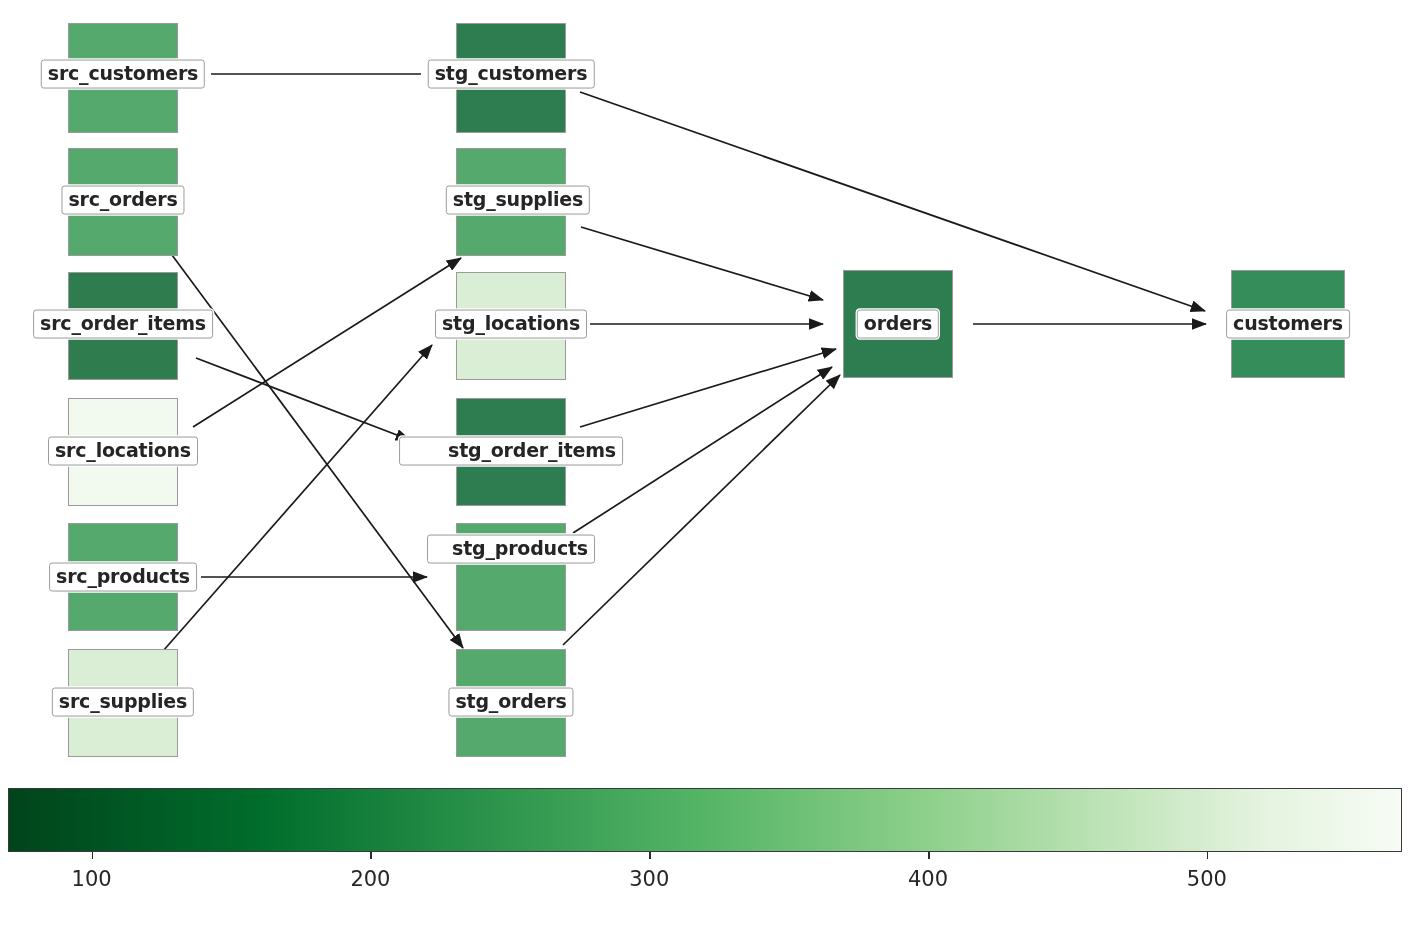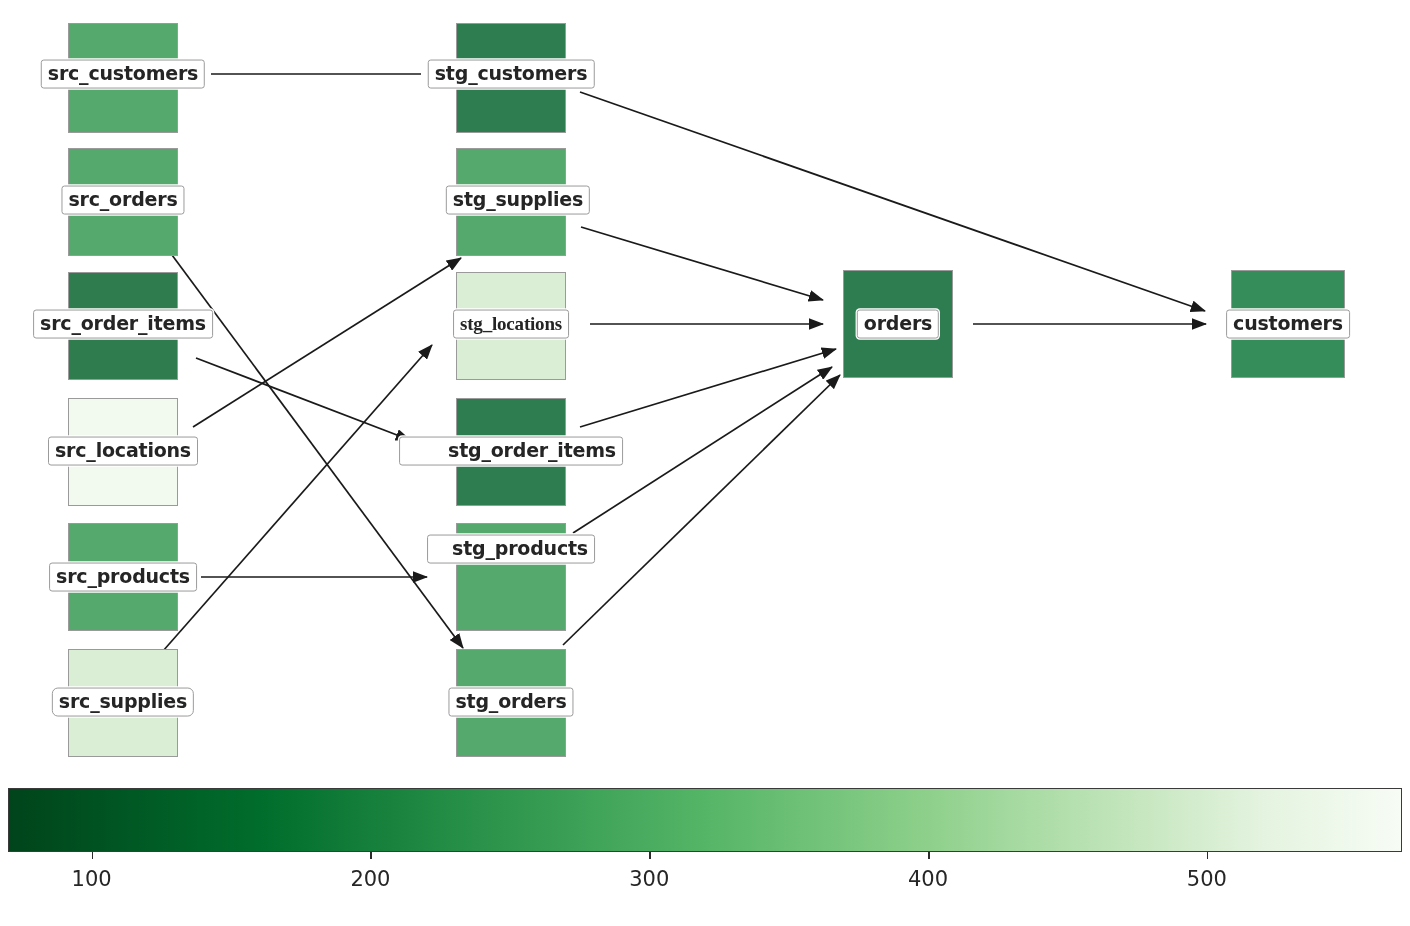--- a/index.html
+++ b/index.html
@@ -154,25 +154,25 @@
     <div class="node" style="left:456px; top:649px; width:110px; height:108px; background:#56a96c;"></div>
 
     <div class="node" style="left:843px; top:270px; width:110px; height:108px; background:#2e7d50;"></div>
     <div class="node" style="left:1231px; top:270px; width:114px; height:108px; background:#358e59;"></div>
 
     <div class="node-label" style="left:123px; top:74px;">src_customers</div>
     <div class="node-label" style="left:123px; top:200px;">src_orders</div>
     <div class="node-label" style="left:123px; top:324px;">src_order_items</div>
     <div class="node-label" style="left:123px; top:451px;">src_locations</div>
     <div class="node-label" style="left:123px; top:577px;">src_products</div>
-    <div class="node-label" style="left:123px; top:702px;border-radius:6px;">src_supplies</div>
+    <div class="node-label" style="left:123px; top:702px;">src_supplies</div>
 
     <div class="node-label" style="left:511px; top:74px;">stg_customers</div>
     <div class="node-label" style="left:511px; top:200px;margin-left:7px;">stg_supplies</div>
-    <div class="node-label" style="left:511px; top:324px;font-family:Liberation Serif, serif;">stg_locations</div>
+    <div class="node-label" style="left:511px; top:324px;">stg_locations</div>
     <div class="node-label" style="left:511px; top:451px;padding-left:48px;">stg_order_items</div>
     <div class="node-label" style="left:511px; top:549px;padding-left:24px;">stg_products</div>
     <div class="node-label" style="left:511px; top:702px;">stg_orders</div>
 
     <div class="node-label" style="left:898px; top:324px;">orders</div>
     <div class="node-label" style="left:1288px; top:324px;">customers</div>
 
   </div>
 
   <div id="colorbar-wrap">

